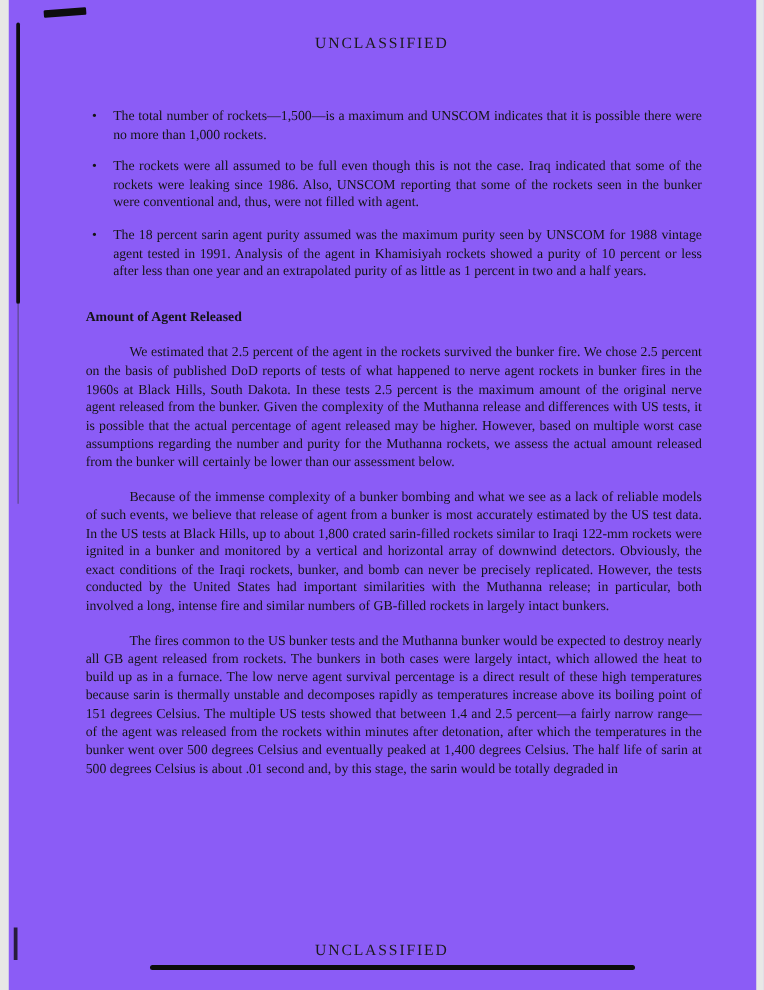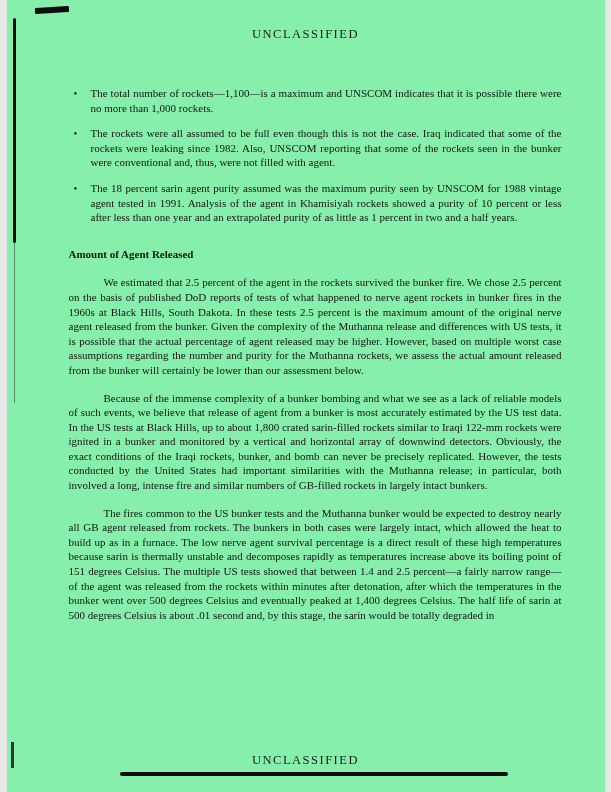--- a/index.html
+++ b/index.html
@@ -5,21 +5,21 @@
   html, body {
     margin: 0;
     padding: 0;
     background: #e8e8e6;
   }
   .page {
     position: relative;
     width: 598px;
     height: 792px;
     margin: 0 auto;
-    background: #86efac;
+    background: #8b5cf6;
     font-family: "Liberation Serif", serif;
     color: #141414;
     overflow: hidden;
     box-sizing: border-box;
   }
   .classification {
     position: absolute;
     left: 0;
     right: 0;
     text-align: center;
@@ -104,26 +104,26 @@
 
   <div class="classification header">UNCLASSIFIED</div>
 
   <div class="content">
 
 
     <div class="bullet-list">
 
       <div class="bullet-item">
         <span class="bullet-marker">•</span>
-        <span class="bullet-text">The total number of rockets—1,100—is a maximum and UNSCOM indicates that it is possible there were no more than 1,000 rockets.</span>
+        <span class="bullet-text">The total number of rockets—1,500—is a maximum and UNSCOM indicates that it is possible there were no more than 1,000 rockets.</span>
       </div>
 
       <div class="bullet-item">
         <span class="bullet-marker">•</span>
-        <span class="bullet-text">The rockets were all assumed to be full even though this is not the case.  Iraq indicated that some of the rockets were leaking since 1982.  Also, UNSCOM reporting that some of the rockets seen in the bunker were conventional and, thus, were not filled with agent.</span>
+        <span class="bullet-text">The rockets were all assumed to be full even though this is not the case.  Iraq indicated that some of the rockets were leaking since 1986.  Also, UNSCOM reporting that some of the rockets seen in the bunker were conventional and, thus, were not filled with agent.</span>
       </div>
 
       <div class="bullet-item">
         <span class="bullet-marker">•</span>
         <span class="bullet-text">The 18 percent sarin agent purity assumed was the maximum purity seen by UNSCOM for 1988 vintage agent tested in 1991.  Analysis of the agent in Khamisiyah rockets showed a purity of 10 percent or less after less than one year and an extrapolated purity of as little as 1 percent in two and a half years.</span>
       </div>
 
     </div>
 
     <div class="section-heading">Amount of Agent Released</div>

